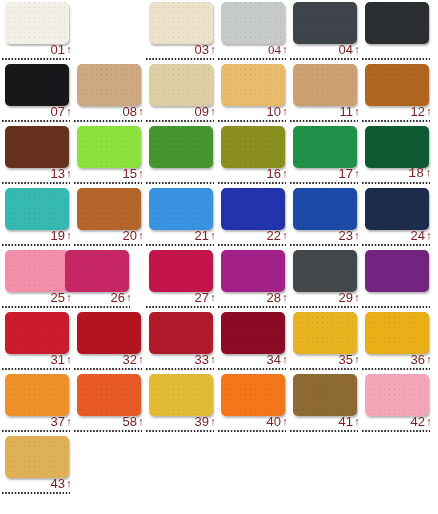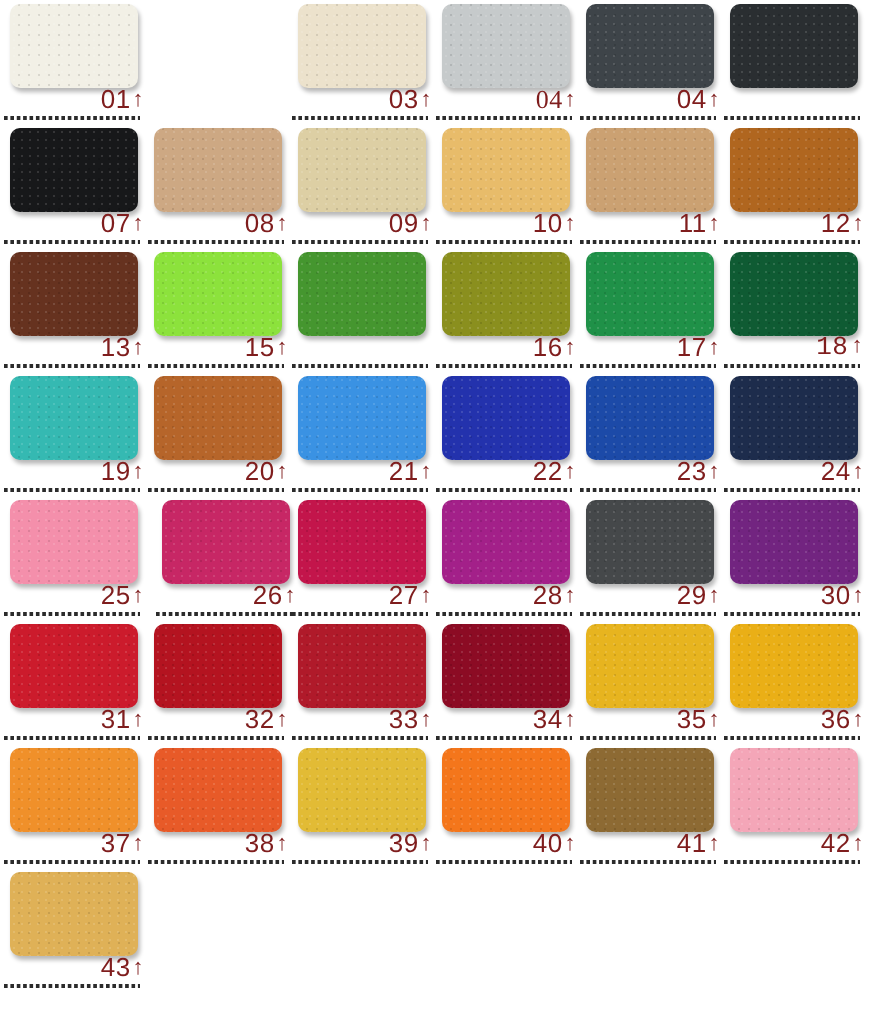--- a/index.html
+++ b/index.html
@@ -199,21 +199,21 @@
     <div class="swatch-cell" style="left: 360px; top: 186px;">
       <div class="swatch-chip" title="#1d2c4c" style="background: rgb(29, 44, 76);"></div>
       <div class="swatch-label"><span>24</span><span class="arrow-glyph">↑</span></div>
       <div class="swatch-rule"></div>
     </div>
     <div class="swatch-cell" style="left: 0px; top: 248px;">
       <div class="swatch-chip" title="#f48fab" style="background: rgb(244, 143, 171);"></div>
       <div class="swatch-label"><span>25</span><span class="arrow-glyph">↑</span></div>
       <div class="swatch-rule"></div>
     </div>
-    <div class="swatch-cell" style="left: 76px; top: 248px;">
+    <div class="swatch-cell" style="left: 60px; top: 248px;">
       <div class="swatch-chip" title="#c72765" style="background: rgb(199, 39, 101);"></div>
       <div class="swatch-label"><span>26</span><span class="arrow-glyph">↑</span></div>
       <div class="swatch-rule"></div>
     </div>
     <div class="swatch-cell" style="left: 144px; top: 248px;">
       <div class="swatch-chip" title="#c3154b" style="background: rgb(195, 21, 75);"></div>
       <div class="swatch-label"><span>27</span><span class="arrow-glyph">↑</span></div>
       <div class="swatch-rule"></div>
     </div>
     <div class="swatch-cell" style="left: 216px; top: 248px;">
@@ -221,21 +221,20 @@
       <div class="swatch-label"><span>28</span><span class="arrow-glyph">↑</span></div>
       <div class="swatch-rule"></div>
     </div>
     <div class="swatch-cell" style="left: 288px; top: 248px;">
       <div class="swatch-chip" title="#45484a" style="background: rgb(69, 72, 74);"></div>
       <div class="swatch-label"><span>29</span><span class="arrow-glyph">↑</span></div>
       <div class="swatch-rule"></div>
     </div>
     <div class="swatch-cell" style="left: 360px; top: 248px;">
       <div class="swatch-chip" title="#722480" style="background: rgb(114, 36, 128);"></div>
-      <div class="swatch-label"><span>30</span><span class="arrow-glyph">↑</span></div>
       <div class="swatch-rule"></div>
     </div>
     <div class="swatch-cell" style="left: 0px; top: 310px;">
       <div class="swatch-chip" title="#cc1b2c" style="background: rgb(204, 27, 44);"></div>
       <div class="swatch-label"><span>31</span><span class="arrow-glyph">↑</span></div>
       <div class="swatch-rule"></div>
     </div>
     <div class="swatch-cell" style="left: 72px; top: 310px;">
       <div class="swatch-chip" title="#b41320" style="background: rgb(180, 19, 32);"></div>
       <div class="swatch-label"><span>32</span><span class="arrow-glyph">↑</span></div>
@@ -261,21 +260,21 @@
       <div class="swatch-label"><span>36</span><span class="arrow-glyph">↑</span></div>
       <div class="swatch-rule"></div>
     </div>
     <div class="swatch-cell" style="left: 0px; top: 372px;">
       <div class="swatch-chip" title="#f0902a" style="background: rgb(240, 144, 42);"></div>
       <div class="swatch-label"><span>37</span><span class="arrow-glyph">↑</span></div>
       <div class="swatch-rule"></div>
     </div>
     <div class="swatch-cell" style="left: 72px; top: 372px;">
       <div class="swatch-chip" title="#e85a28" style="background: rgb(232, 90, 40);"></div>
-      <div class="swatch-label"><span>38</span><span class="arrow-glyph">↑</span></div>
+      <div class="swatch-label"><span>58</span><span class="arrow-glyph">↑</span></div>
       <div class="swatch-rule"></div>
     </div>
     <div class="swatch-cell" style="left: 144px; top: 372px;">
       <div class="swatch-chip" title="#e2bb35" style="background: rgb(226, 187, 53);"></div>
       <div class="swatch-label"><span>39</span><span class="arrow-glyph">↑</span></div>
       <div class="swatch-rule"></div>
     </div>
     <div class="swatch-cell" style="left: 216px; top: 372px;">
       <div class="swatch-chip" title="#f4761b" style="background: rgb(244, 118, 27);"></div>
       <div class="swatch-label"><span>40</span><span class="arrow-glyph">↑</span></div>

